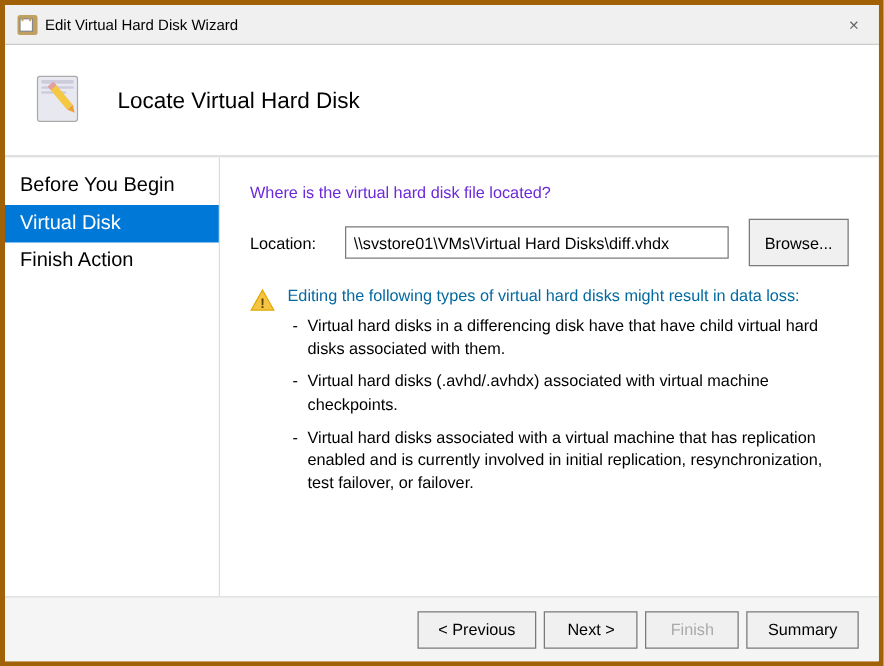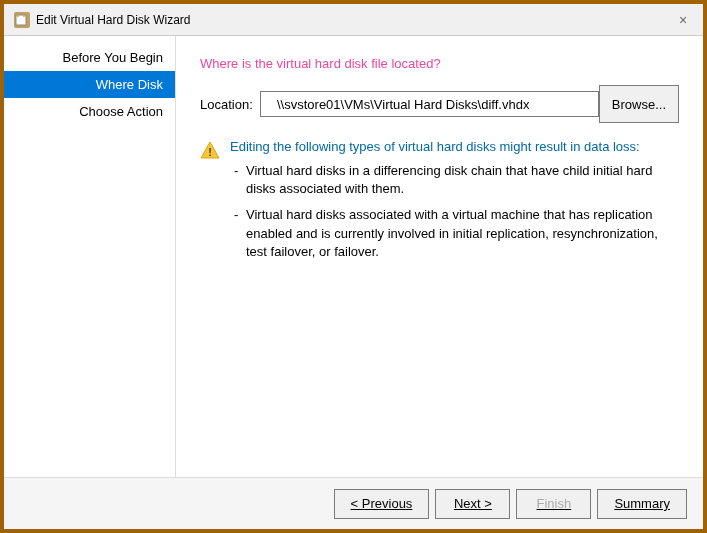--- a/index.html
+++ b/index.html
@@ -83,52 +83,51 @@
     .sidebar {
       width: 172px;
       background: #ffffff;
       border-right: 1px solid #ddd;
       padding: 8px 0;
     }
     .sidebar-item {
       padding: 6px 12px;
       cursor: pointer;
       color: #000;
-      font-size: 13px;
-      text-align: right;
+      font-size: 16px;
     }
     .sidebar-item.active {
       background: #0078d7;
       color: #ffffff;
     }
     .content {
       flex: 1;
       padding: 20px 24px;
       overflow-y: auto;
       background: #ffffff;
     }
     .content-question {
       margin-bottom: 14px;
-      color: #ec4899;
+      color: #6d28d9;
     }
     .location-row {
       display: flex;
       align-items: center;
-      gap: 0;
+      gap: 16px;
       margin-bottom: 16px;
     }
     .location-label {
       font-size: 13px;
       min-width: 60px;
     }
     .location-input {
       flex: 1;
       height: 26px;
       border: 1px solid #7a7a7a;
-      padding: 2px 16px;
+      padding: 2px 6px;
       font-size: 13px;
       font-family: inherit;
       color: #000;
       outline: none;
     }
     .browse-button {
       height: 38px;
       padding: 0 12px;
       border: 1px solid #7a7a7a;
       background: #f0f0f0;
@@ -172,21 +171,20 @@
     }
     .footer {
       border-top: 1px solid #ddd;
       background: #f5f5f5;
       padding: 10px 16px;
       display: flex;
       align-items: center;
       justify-content: flex-end;
       gap: 6px;
       height: 52px;
-      text-decoration: underline;
     }
     .footer-btn {
       height: 30px;
       padding: 0 16px;
       border: 1px solid #7a7a7a;
       background: #f0f0f0;
       cursor: pointer;
       font-size: 13px;
       font-family: inherit;
       min-width: 75px;
@@ -208,32 +206,52 @@
       <svg width="14" height="14" viewBox="0 0 14 14">
         <rect x="1" y="2" width="10" height="10" fill="#fff" stroke="#888" stroke-width="1"></rect>
         <line x1="3" y1="1" x2="3" y2="4" stroke="#c0a060" stroke-width="1.5"></line>
         <line x1="9" y1="1" x2="9" y2="4" stroke="#c0a060" stroke-width="1.5"></line>
       </svg>
     </span>
     <span class="titlebar-title">Edit Virtual Hard Disk Wizard</span>
     <span class="titlebar-close">×</span>
   </div>
 
+  <div class="header">
+    <div class="header-icon">
+      
+      <svg width="54" height="54" viewBox="0 0 54 54">
+
+        <rect x="6" y="8" width="32" height="36" rx="2" fill="#e8e8f0" stroke="#aaa" stroke-width="1"></rect>
+        <rect x="9" y="11" width="26" height="3" fill="#ccd" rx="1"></rect>
+        <rect x="9" y="16" width="26" height="2" fill="#ccd" rx="1"></rect>
+        <rect x="9" y="20" width="20" height="2" fill="#ccd" rx="1"></rect>
+
+        <g transform="translate(28, 28) rotate(-40)">
+          <rect x="-3" y="-16" width="6" height="22" rx="1" fill="#f5c842"></rect>
+          <polygon points="-3,6 3,6 0,12" fill="#f0a030"></polygon>
+          <rect x="-3" y="-18" width="6" height="4" rx="0.5" fill="#e0a0a0"></rect>
+          <line x1="-3" y1="6" x2="3" y2="6" stroke="#ccc" stroke-width="0.5"></line>
+        </g>
+      </svg>
+    </div>
+    <span class="header-title">Locate Virtual Hard Disk</span>
+  </div>
 
   <div class="body">
 
     <div class="sidebar">
       <div class="sidebar-item">
         <span>Before You Begin</span>
       </div>
       <div class="sidebar-item active">
-        <span>Where Disk</span>
+        <span>Virtual Disk</span>
       </div>
       <div class="sidebar-item">
-        <span>Choose Action</span>
+        <span>Finish Action</span>
       </div>
     </div>
 
     <div class="content">
       <p class="content-question">Where is the virtual hard disk file located?</p>
 
       <div class="location-row">
         <span class="location-label">Location:</span>
         <input class="location-input" type="text" value="\\svstore01\VMs\Virtual Hard Disks\diff.vhdx" style="">
         <button class="browse-button">Browse...</button>
@@ -243,21 +261,22 @@
         <div class="warning-icon">
           
           <svg width="20" height="20" viewBox="0 0 20 20">
             <polygon points="10,2 19,18 1,18" fill="#f5c542" stroke="#e0a800" stroke-width="1"></polygon>
             <text x="10" y="16" text-anchor="middle" font-size="11" font-weight="bold" fill="#5a4000">!</text>
           </svg>
         </div>
         <div class="warning-content">
           <p class="warning-text">Editing the following types of virtual hard disks might result in data loss:</p>
           <ul class="warning-list">
-            <li>Virtual hard disks in a differencing disk chain that have child initial hard disks associated with them.</li>
+            <li>Virtual hard disks in a differencing disk have that have child virtual hard disks associated with them.</li>
+            <li>Virtual hard disks (.avhd/.avhdx) associated with virtual machine checkpoints.</li>
             <li>Virtual hard disks associated with a virtual machine that has replication enabled and is currently involved in initial replication, resynchronization, test failover, or failover.</li>
           </ul>
         </div>
       </div>
     </div>
   </div>
 
   <div class="footer">
     <button class="footer-btn">&lt; Previous</button>
     <button class="footer-btn primary">Next &gt;</button>

